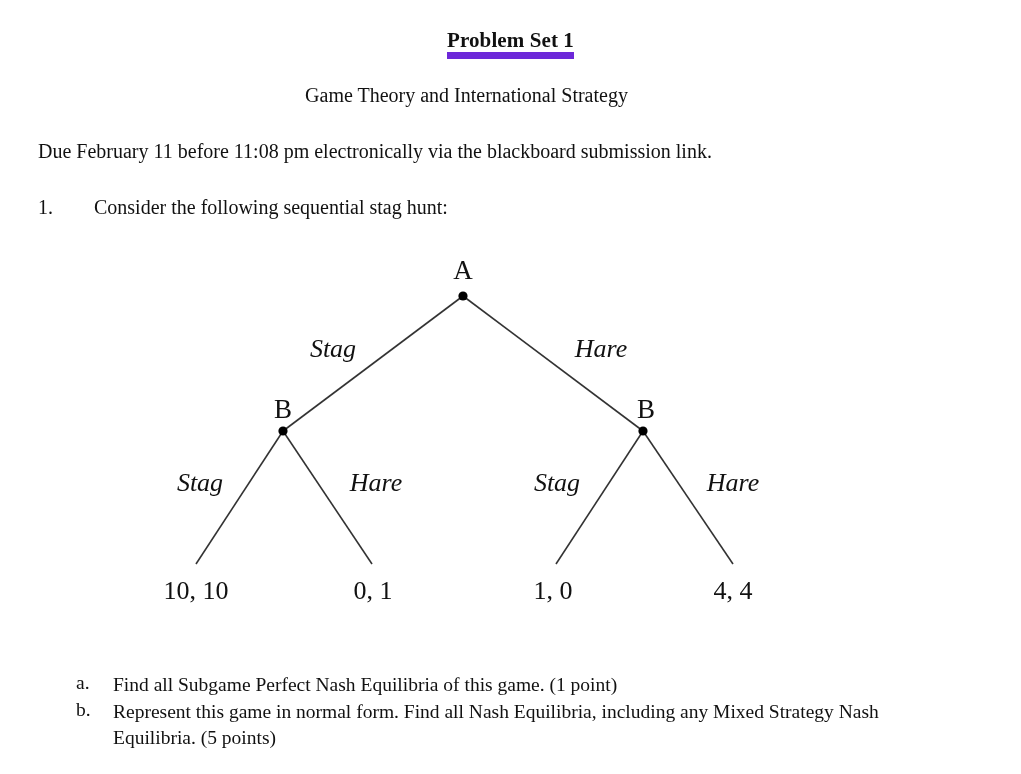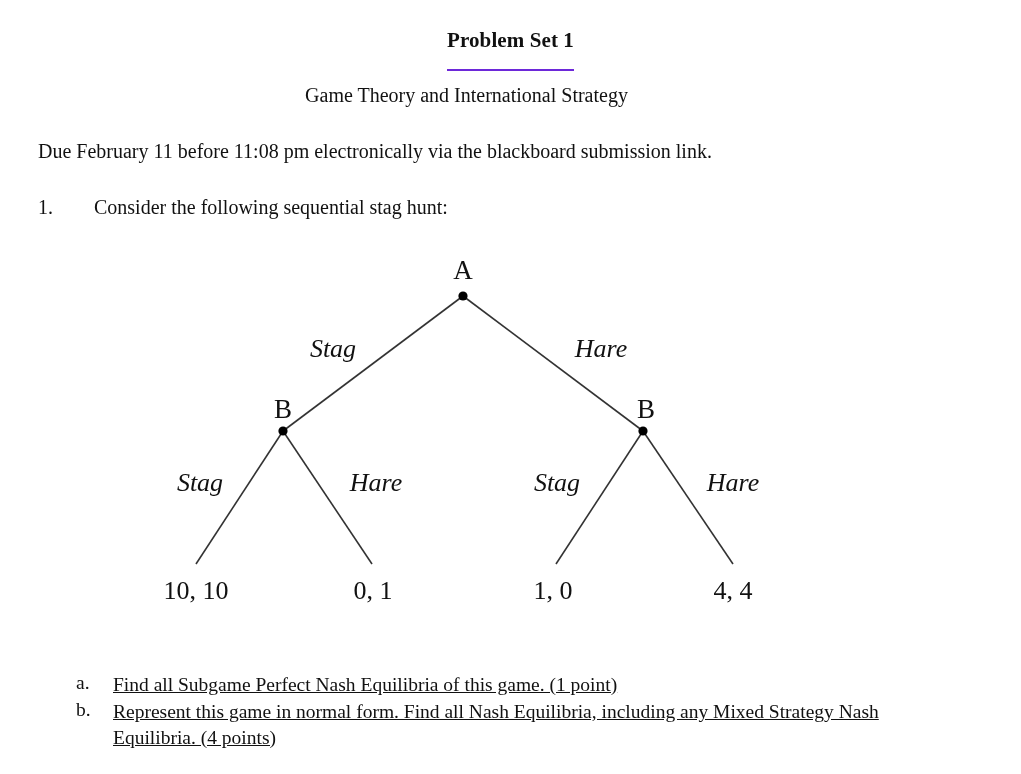--- a/index.html
+++ b/index.html
@@ -28,22 +28,22 @@
     position: absolute;
     top: 28px;
     left: 0;
     width: 1021px;
     text-align: center;
     font-size: 21px;
     font-weight: bold;
     letter-spacing: 0.1px;
   }
   .doc-title span {
-    border-bottom: 2px solid #6d28d9;
-    padding-bottom: 17px;
+    border-bottom: 7px solid #6d28d9;
+    padding-bottom: 0;
   }
 
   .doc-subtitle {
     position: absolute;
     top: 84px;
     left: 0;
     width: 933px;
     text-align: center;
     font-size: 20px;
     font-weight: normal;
@@ -117,21 +117,20 @@
     display: flex;
     align-items: flex-start;
     margin-bottom: 1px;
   }
   .sub-marker {
     width: 37px;
     flex: 0 0 37px;
   }
   .sub-text {
     line-height: 1.33;
-    text-decoration: underline;
   }
 </style>
 </head>
 <body>
 
 <div class="page">
 
   <div class="doc-title">
     <span>Problem Set 1</span>
   </div>
@@ -183,17 +182,17 @@
     </svg>
   </div>
 
   <div class="sub-list">
     <div class="sub-row">
       <div class="sub-marker">a.</div>
       <div class="sub-text">Find all Subgame Perfect Nash Equilibria of this game. (1 point)</div>
     </div>
     <div class="sub-row">
       <div class="sub-marker">b.</div>
-      <div class="sub-text">Represent this game in normal form. Find all Nash Equilibria, including any Mixed Strategy Nash Equilibria. (4 points)</div>
+      <div class="sub-text">Represent this game in normal form. Find all Nash Equilibria, including any Mixed Strategy Nash Equilibria. (5 points)</div>
     </div>
   </div>
 
 </div>
 
 </body></html>

